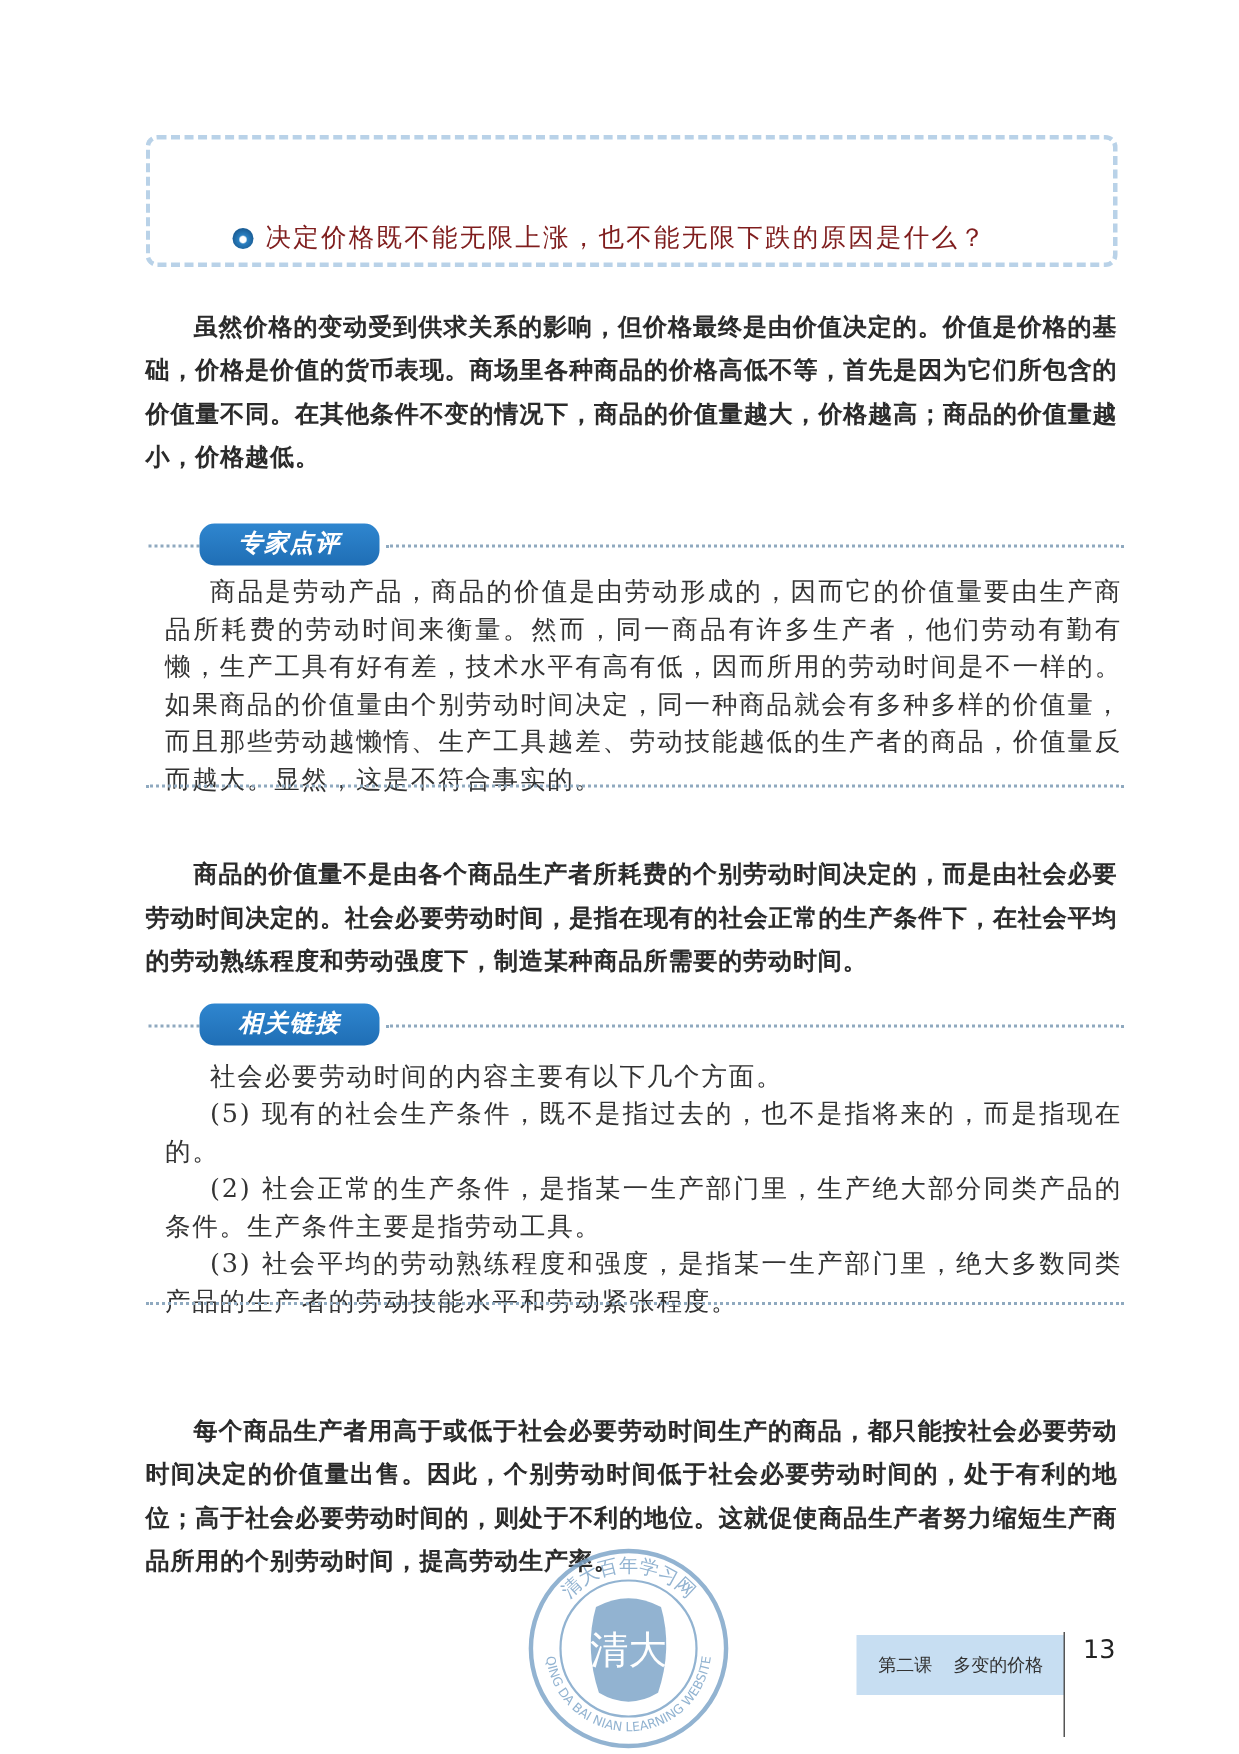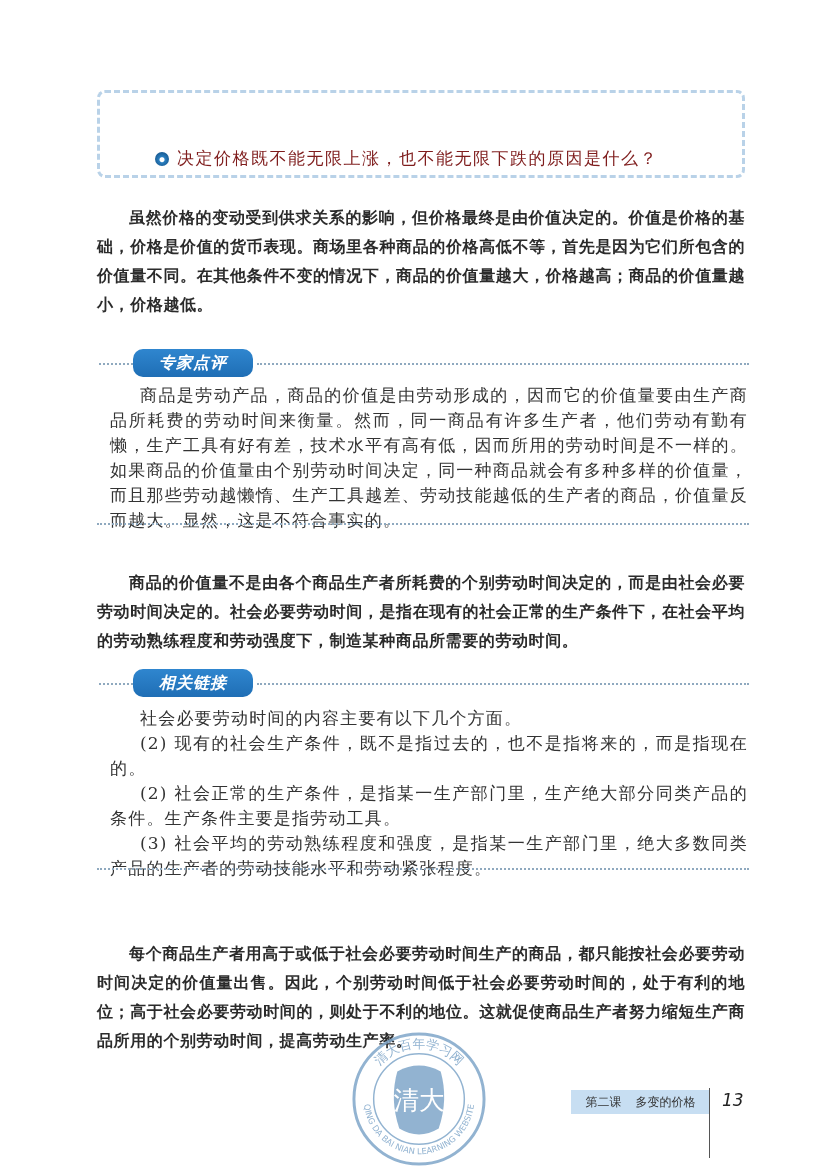--- a/index.html
+++ b/index.html
@@ -33,26 +33,26 @@
       font-family:Liberation Serif, serif; text-align:center; line-height:28px;
       font-style:italic; letter-spacing:1px;
     }
     .small {
       position:absolute; left:110px; width:638px; font-size:17px; line-height:25px;
       letter-spacing:1.2px; color:#333; text-indent:30px; text-align:justify;
     }
     .small p { margin:0; }
     .dotline { position:absolute; left:97px; width:652px; border-top:2px dotted #8fa9bf; }
     .footer-tab {
-      position:absolute; left:571px; top:1090px; width:139px; height:24px; background:#c7def2;
+      position:absolute; left:571px; top:1090px; width:139px; height:40px; background:#c7def2;
       font-family:"DejaVu Sans","Liberation Sans",sans-serif; font-size:12px; color:#333;
       display:flex; align-items:center; justify-content:center; gap:14px;
     }
     .footer-rule { position:absolute; left:709px; top:1088px; width:1px; height:70px; background:#555; }
-    .page-num { position:absolute; left:722px; top:1090px; font-size:17px; font-family:"DejaVu Sans","Liberation Sans",sans-serif; color:#222;font-style:italic; }
+    .page-num { position:absolute; left:722px; top:1090px; font-size:17px; font-family:"DejaVu Sans","Liberation Sans",sans-serif; color:#222; }
     .stamp { position:absolute; left:350px; top:1030px; width:138px; height:138px; opacity:0.85; }
   </style>
 </head>
 <body>
 
 <div class="topbox">
   <div class="q">
     <span class="bullet"></span>
     <span>决定价格既不能无限上涨，也不能无限下跌的原因是什么？</span>
   </div>
@@ -72,21 +72,21 @@
 
 <div class="para" style="top:568px;">商品的价值量不是由各个商品生产者所耗费的个别劳动时间决定的，而是由社会必要劳动时间决定的。社会必要劳动时间，是指在现有的社会正常的生产条件下，在社会平均的劳动熟练程度和劳动强度下，制造某种商品所需要的劳动时间。</div>
 
 <div class="sec-head" style="top:669px;">
   <div class="dots-left"></div>
   <div class="pill">相关链接</div>
   <div class="dots-right"></div>
 </div>
 <div class="small" style="top:706px;">
   <p>社会必要劳动时间的内容主要有以下几个方面。</p>
-  <p>(2) 现有的社会生产条件，既不是指过去的，也不是指将来的，而是指现在的。</p>
+  <p>(5) 现有的社会生产条件，既不是指过去的，也不是指将来的，而是指现在的。</p>
   <p>(2) 社会正常的生产条件，是指某一生产部门里，生产绝大部分同类产品的条件。生产条件主要是指劳动工具。</p>
   <p>(3) 社会平均的劳动熟练程度和强度，是指某一生产部门里，绝大多数同类产品的生产者的劳动技能水平和劳动紧张程度。</p>
 </div>
 <div class="dotline" style="top:868px;"></div>
 
 <div class="para" style="top:902px;margin-top:37px;">每个商品生产者用高于或低于社会必要劳动时间生产的商品，都只能按社会必要劳动时间决定的价值量出售。因此，个别劳动时间低于社会必要劳动时间的，处于有利的地位；高于社会必要劳动时间的，则处于不利的地位。这就促使商品生产者努力缩短生产商品所用的个别劳动时间，提高劳动生产率。</div>
 
 <svg class="stamp" viewBox="0 0 140 140">
   <circle cx="70" cy="70" r="66" fill="none" stroke="#7fa6c9" stroke-width="3"></circle>
   <circle cx="70" cy="70" r="46" fill="none" stroke="#7fa6c9" stroke-width="1.5"></circle>

